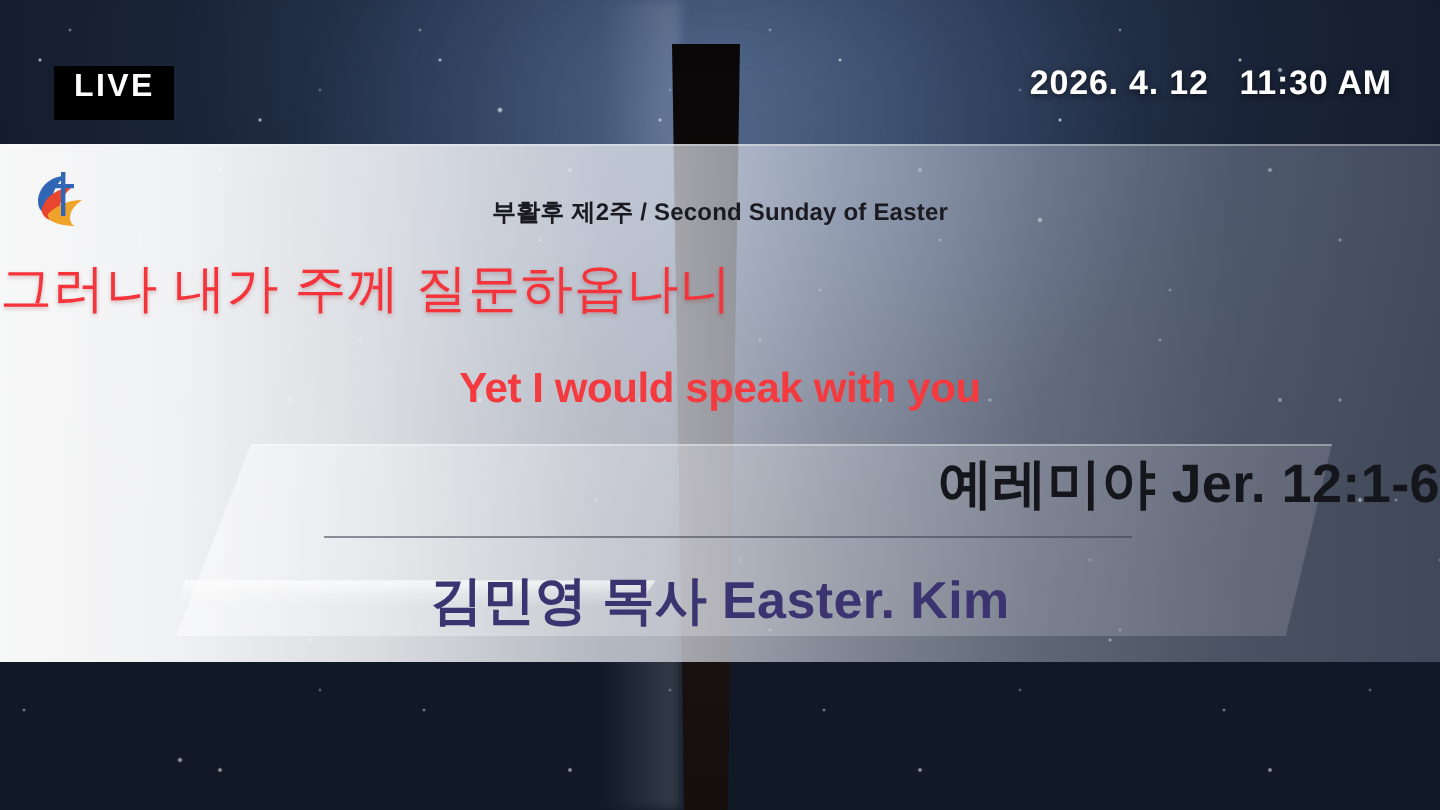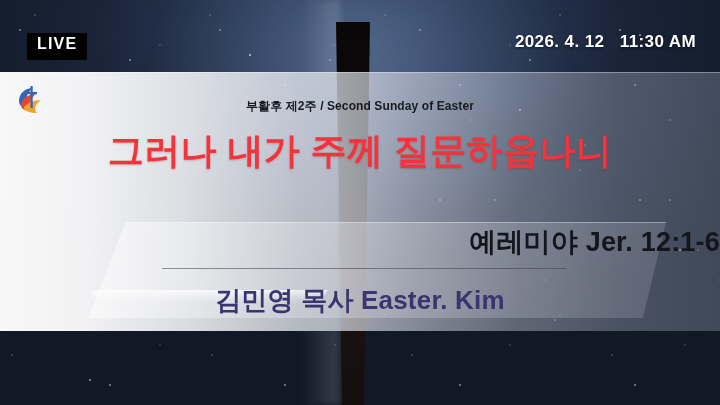--- a/index.html
+++ b/index.html
@@ -211,23 +211,22 @@
     font-size: 12px;
     font-weight: 700;
     color: #1a1a20;
     letter-spacing: .1px;
     margin-top: 12px;
   }
   .title-ko {
     position: absolute;
     left: 0; right: 0;
     top: 127px;
-    text-align: center;
-    font-size: 36px;
-    font-weight: 700;
+    font-size: 26px;
+    font-weight: 400;
     color: #f5333a;
     letter-spacing: .4px;
     text-shadow: 0 1px 2px rgba(120,20,20,.25);
   }
   .title-en {
     position: absolute;
     left: 0; right: 0;
     top: 183px;
     text-align: center;
     font-size: 21px;
@@ -297,20 +296,21 @@
         <rect x="29" y="4" width="4.4" height="44" fill="#2f66b5"></rect>
         <rect x="20" y="16" width="22" height="4.2" fill="#2f66b5"></rect>
       </svg>
     </span>
   </div>
 
   <div class="season">부활후 제2주 / Second Sunday of Easter</div>
 
   <div class="title-ko">그러나 내가 주께 질문하옵나니</div>
 
+  <div class="title-en">Yet I would speak with you</div>
 
   <div class="scripture">예레미야 Jer. 12:1-6</div>
 
   <div class="divider"></div>
 
   <div class="preacher">김민영 목사 Easter. Kim</div>
 
 </div>
 
 </body></html>

